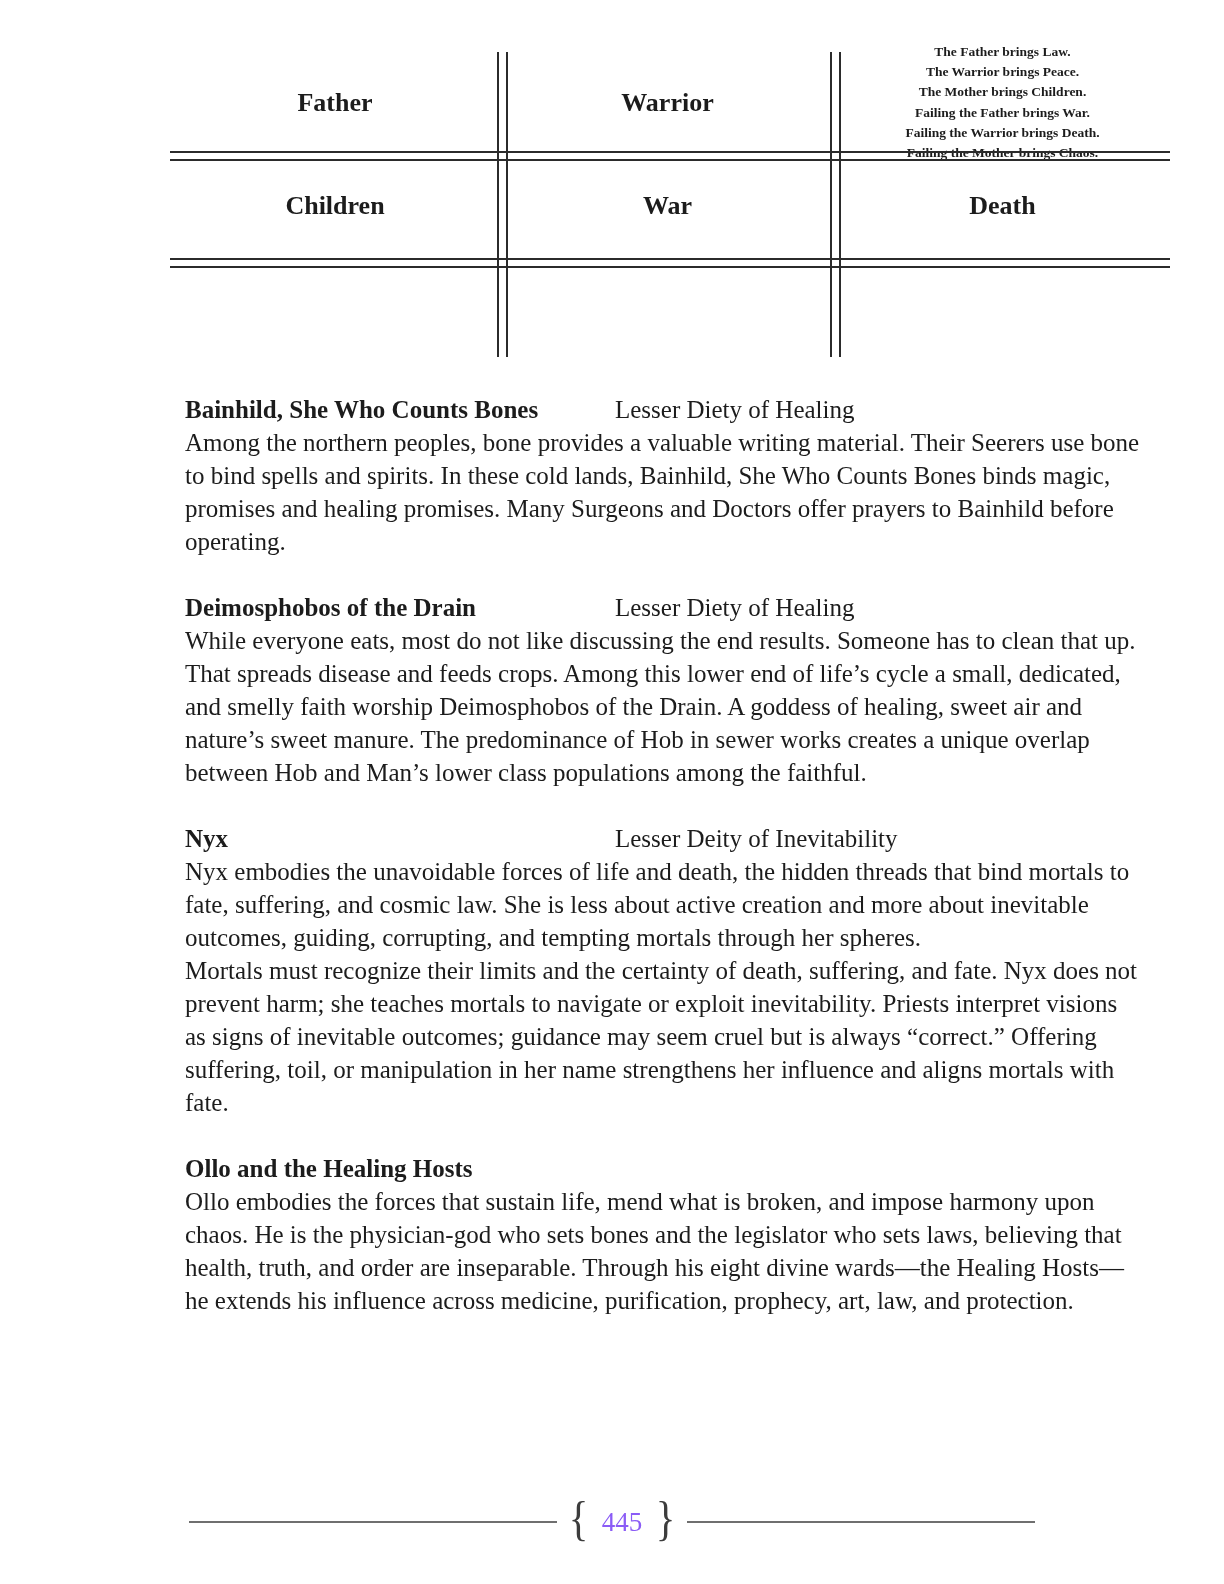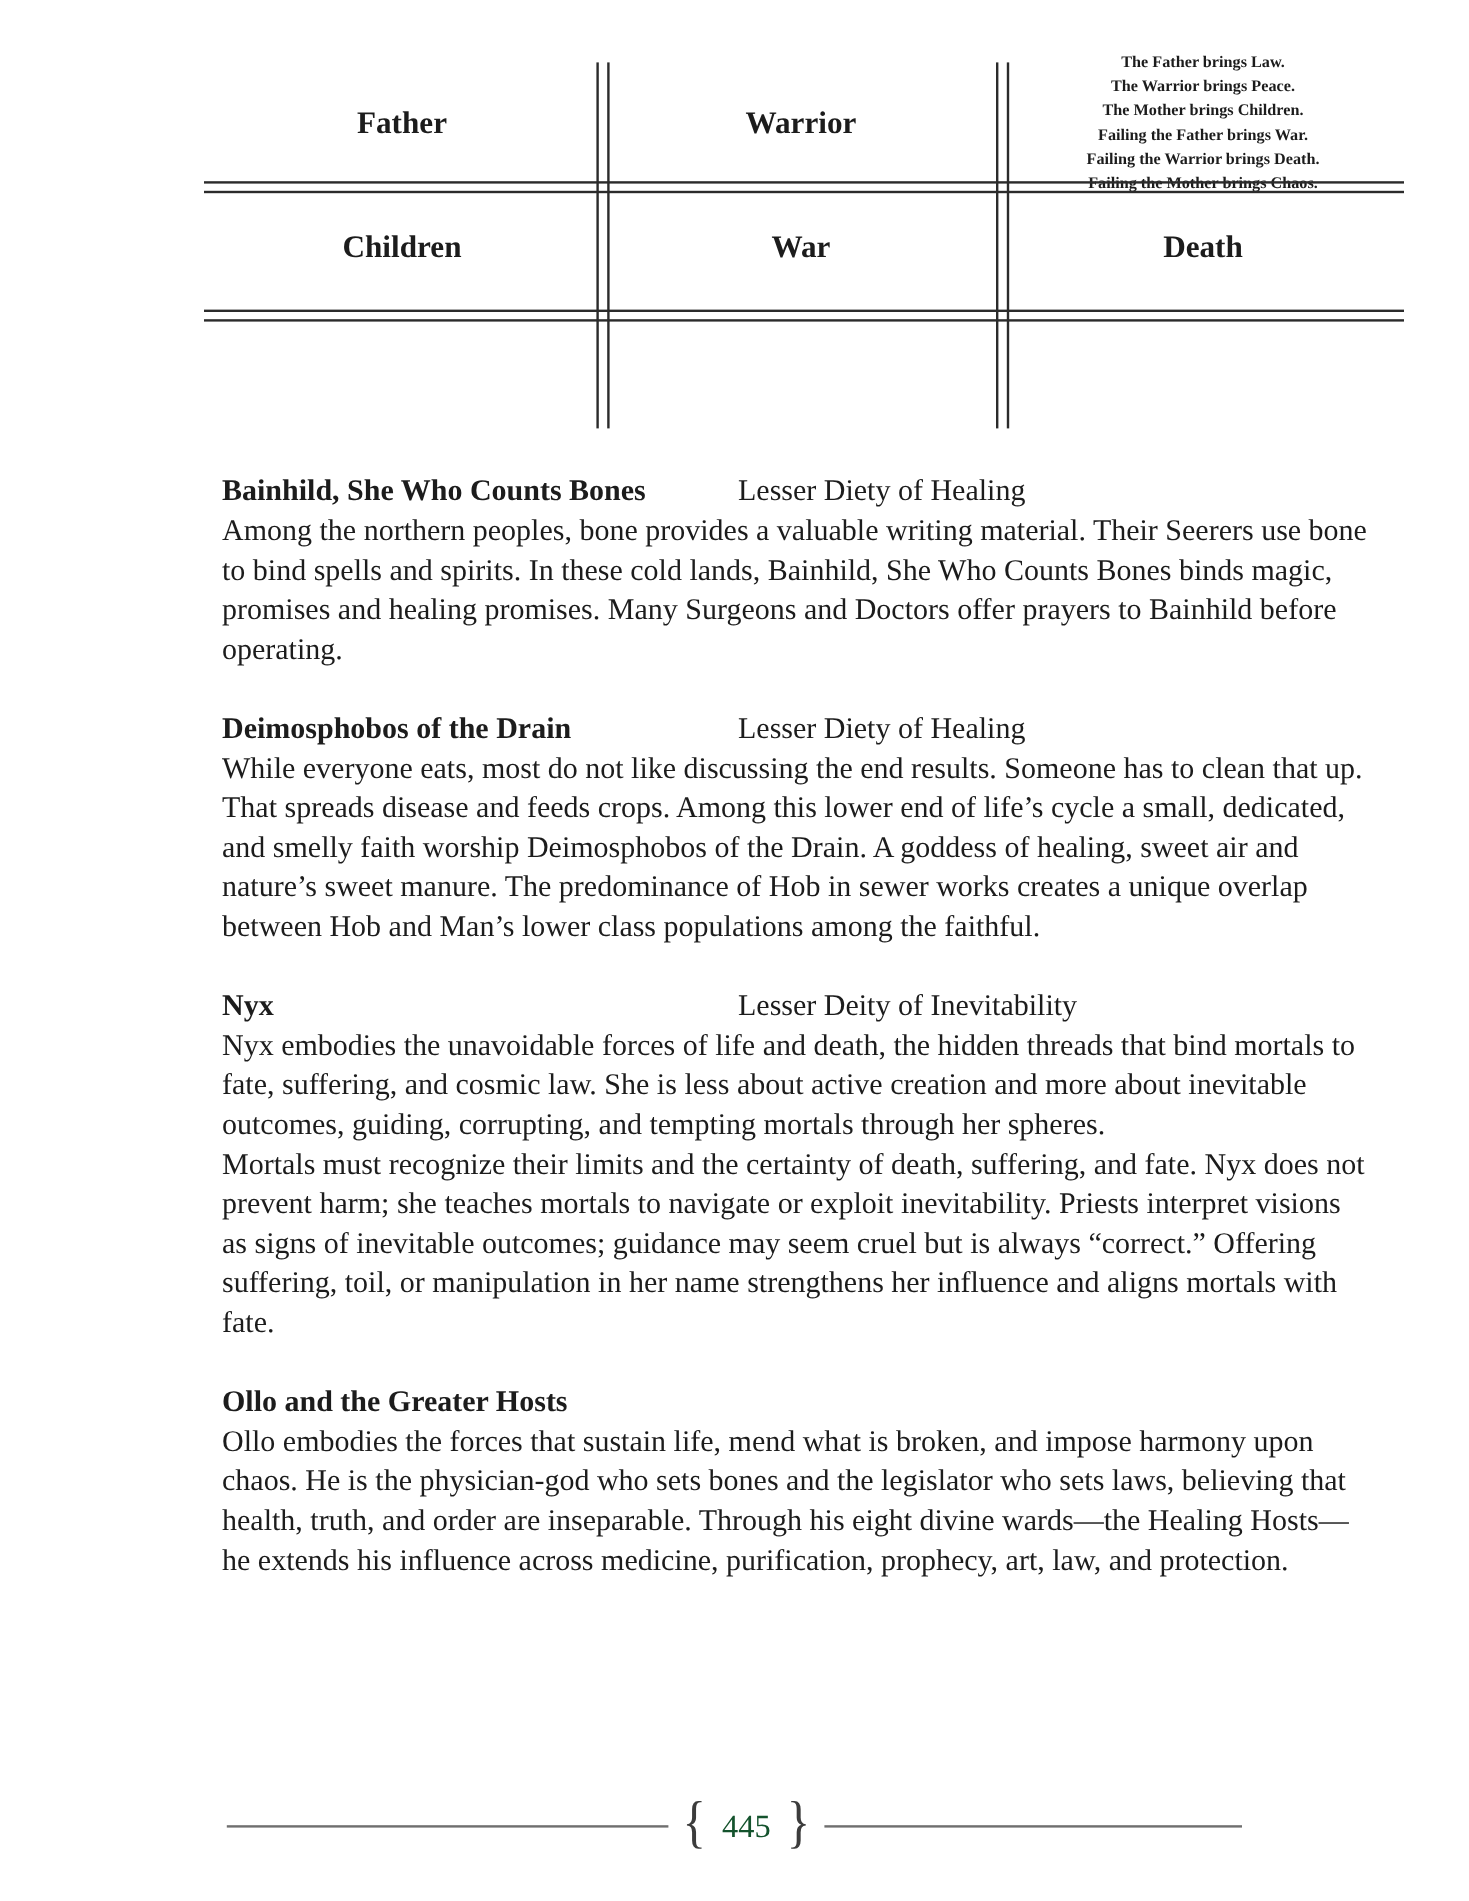--- a/index.html
+++ b/index.html
@@ -91,21 +91,21 @@
     font-size:48px;
     line-height:1;
     color:#3c3c3c;
     transform:scaleX(0.85);
     padding:0 4px;
     position:relative;
     top:-3px;
   }
   .page-number {
     font-size:27px;
-    color:#14532d;
+    color:#8b5cf6;
     margin:0 8px;
   }
 </style>
 </head>
 <body>
 
 <div class="page">
 
   <div class="grid-table">
     <div class="vline" style="left:327px"></div>
@@ -158,21 +158,21 @@
       <div class="section-heading">
         <span class="deity-name">Nyx</span>
         <span class="deity-type">Lesser Deity of Inevitability</span>
       </div>
       <p>Nyx embodies the unavoidable forces of life and death, the hidden threads that bind mortals to fate, suffering, and cosmic law. She is less about active creation and more about inevitable outcomes, guiding, corrupting, and tempting mortals through her spheres.</p>
       <p>Mortals must recognize their limits and the certainty of death, suffering, and fate. Nyx does not prevent harm; she teaches mortals to navigate or exploit inevitability. Priests interpret visions as signs of inevitable outcomes; guidance may seem cruel but is always “correct.” Offering suffering, toil, or manipulation in her name strengthens her influence and aligns mortals with fate.</p>
     </div>
 
     <div class="section">
       <div class="section-heading">
-        <span class="deity-name">Ollo and the Greater Hosts</span>
+        <span class="deity-name">Ollo and the Healing Hosts</span>
       </div>
       <p>Ollo embodies the forces that sustain life, mend what is broken, and impose harmony upon chaos. He is the physician-god who sets bones and the legislator who sets laws, believing that health, truth, and order are inseparable. Through his eight divine wards—the Healing Hosts—he extends his influence across medicine, purification, prophecy, art, law, and protection.</p>
     </div>
 
   </div>
 
   <div class="footer">
     <div class="footer-rule left"></div>
     <span class="page-brace">{</span>
     <span class="page-number">445</span>

